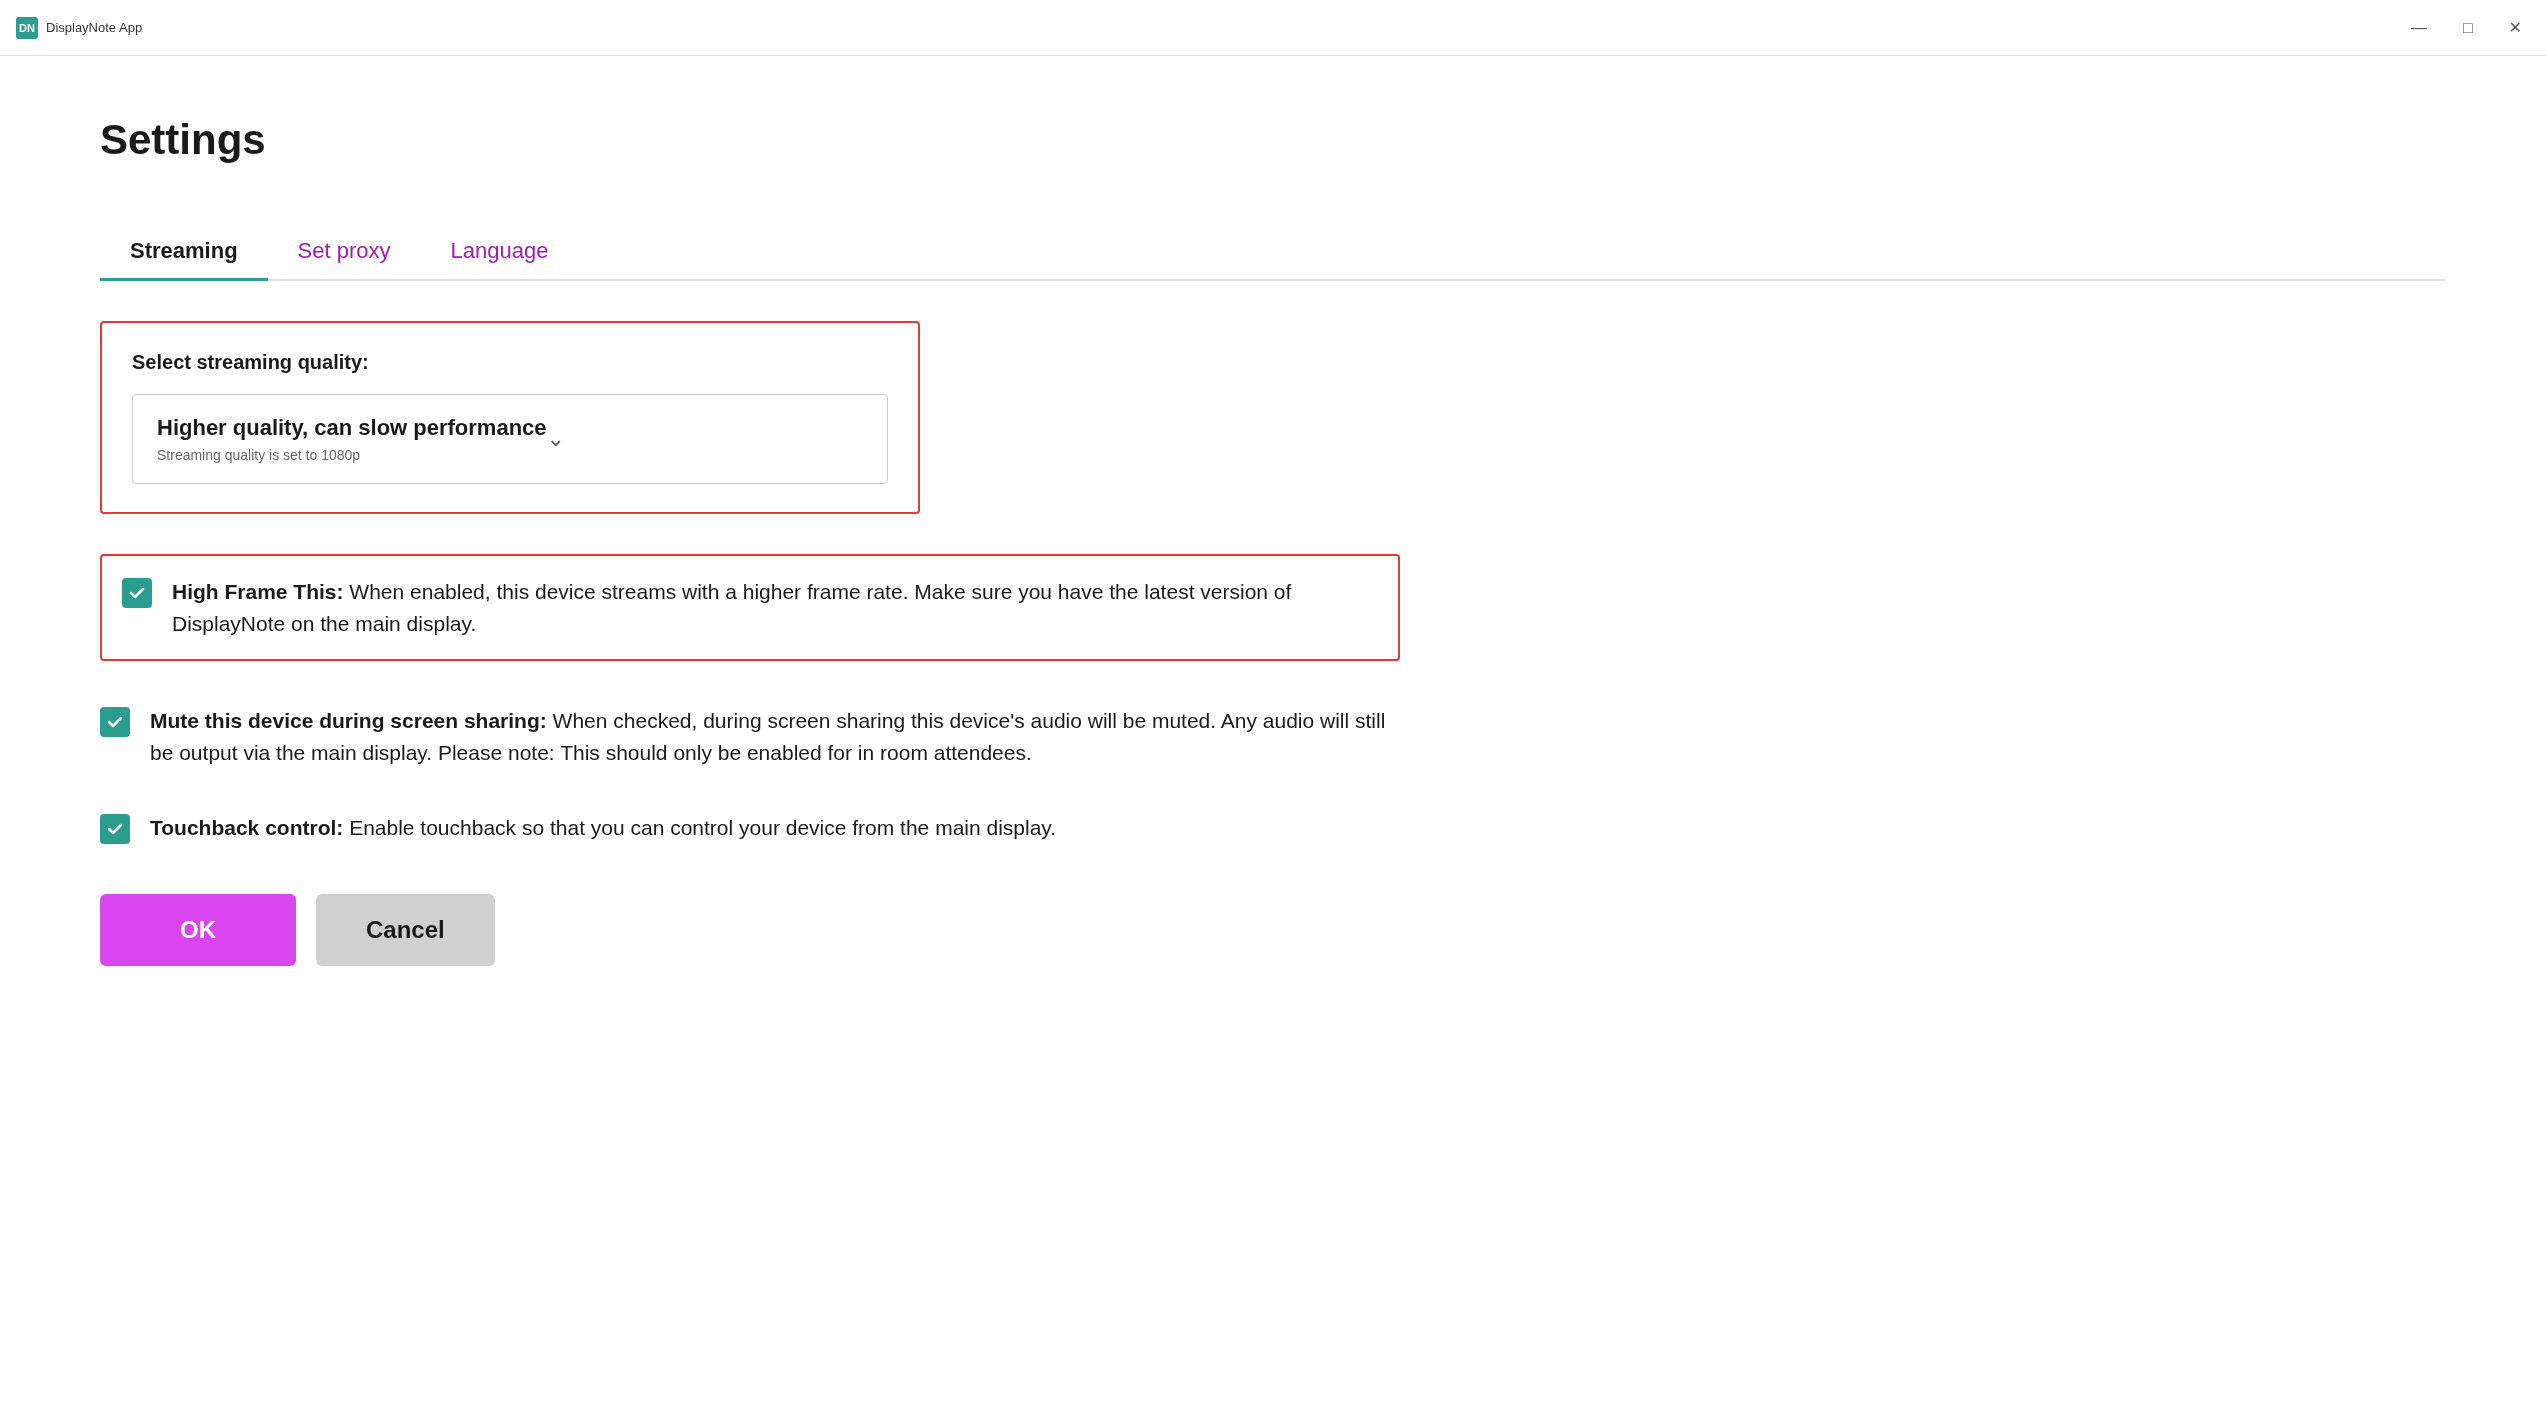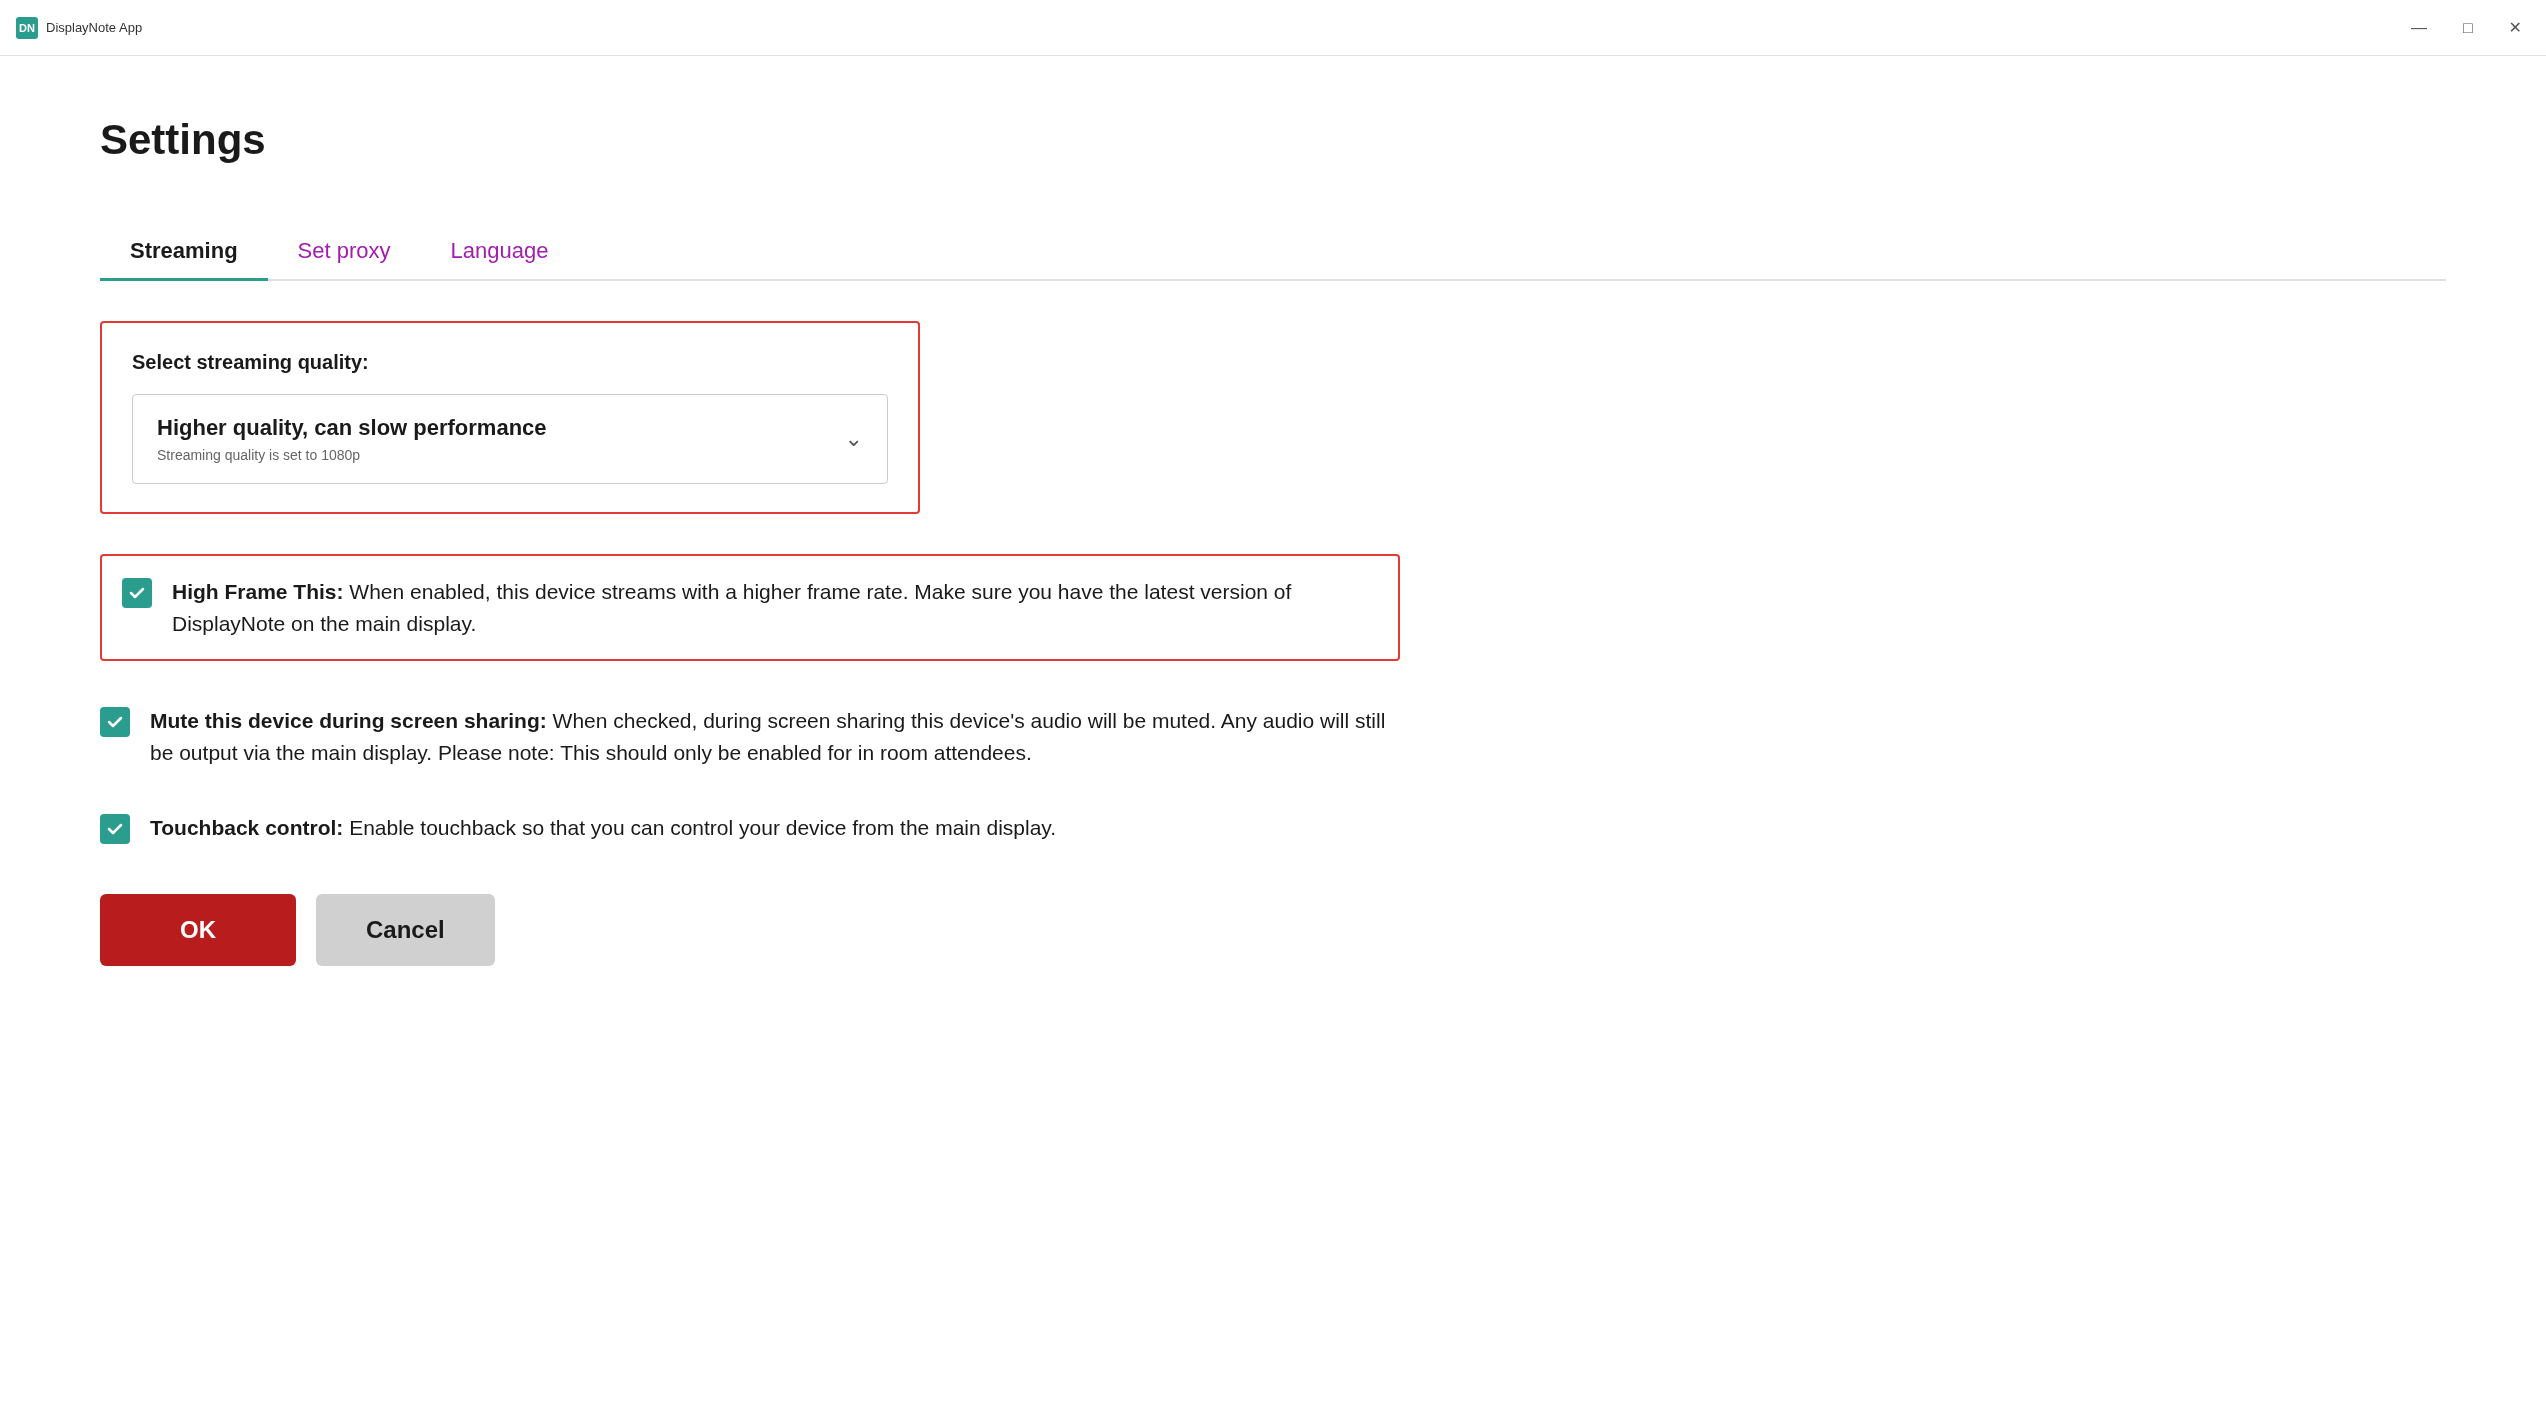--- a/index.html
+++ b/index.html
@@ -116,21 +116,20 @@
       font-weight: 700;
       color: #1a1a1a;
       margin-bottom: 20px;
     }
 
     .quality-dropdown {
       border: 1.5px solid #ccc;
       border-radius: 4px;
       padding: 20px 24px;
       display: flex;
-      justify-content: space-between;
       align-items: center;
       cursor: pointer;
       background: #fff;
     }
 
     .quality-dropdown-text {}
 
     .quality-dropdown-main {
       font-size: 22px;
       font-weight: 600;
@@ -196,21 +195,21 @@
     }
 
     
     .button-row {
       display: flex;
       gap: 20px;
       margin-top: 50px;
     }
 
     .btn-ok {
-      background: #b91c1c;
+      background: #d946ef;
       color: white;
       border: none;
       border-radius: 6px;
       padding: 22px 80px;
       font-size: 24px;
       font-weight: 600;
       cursor: pointer;
       min-width: 140px;
     }
 

